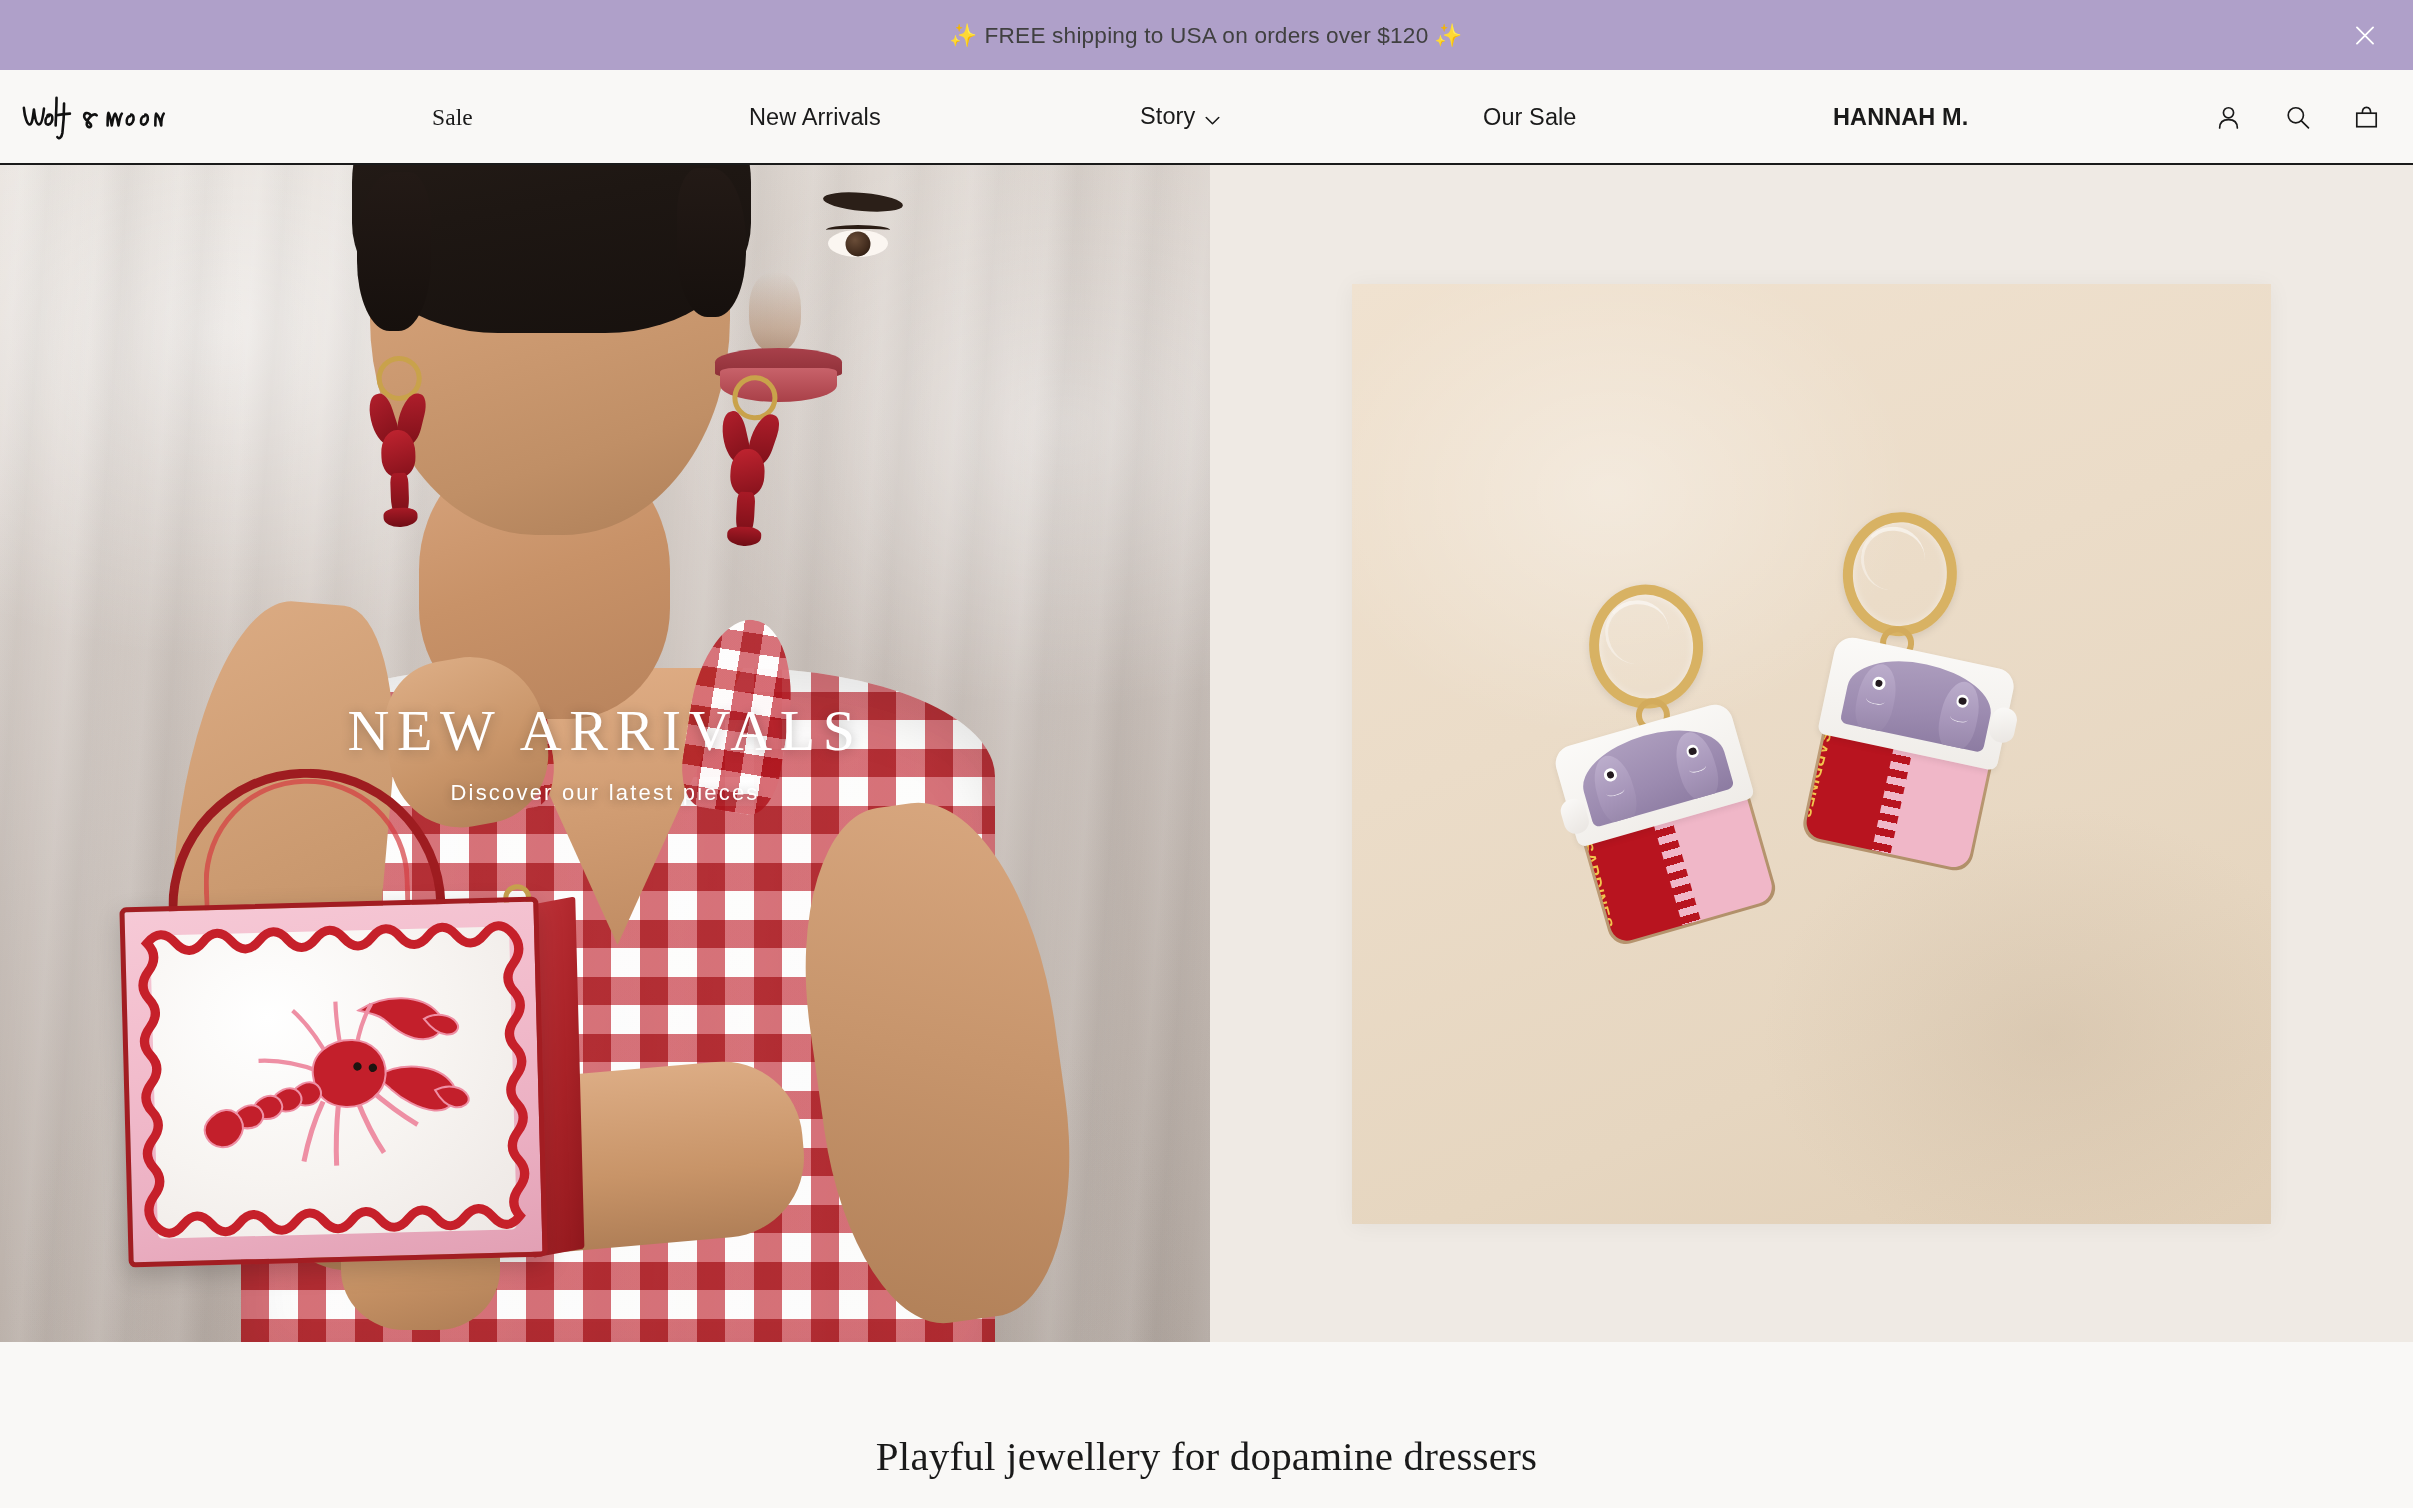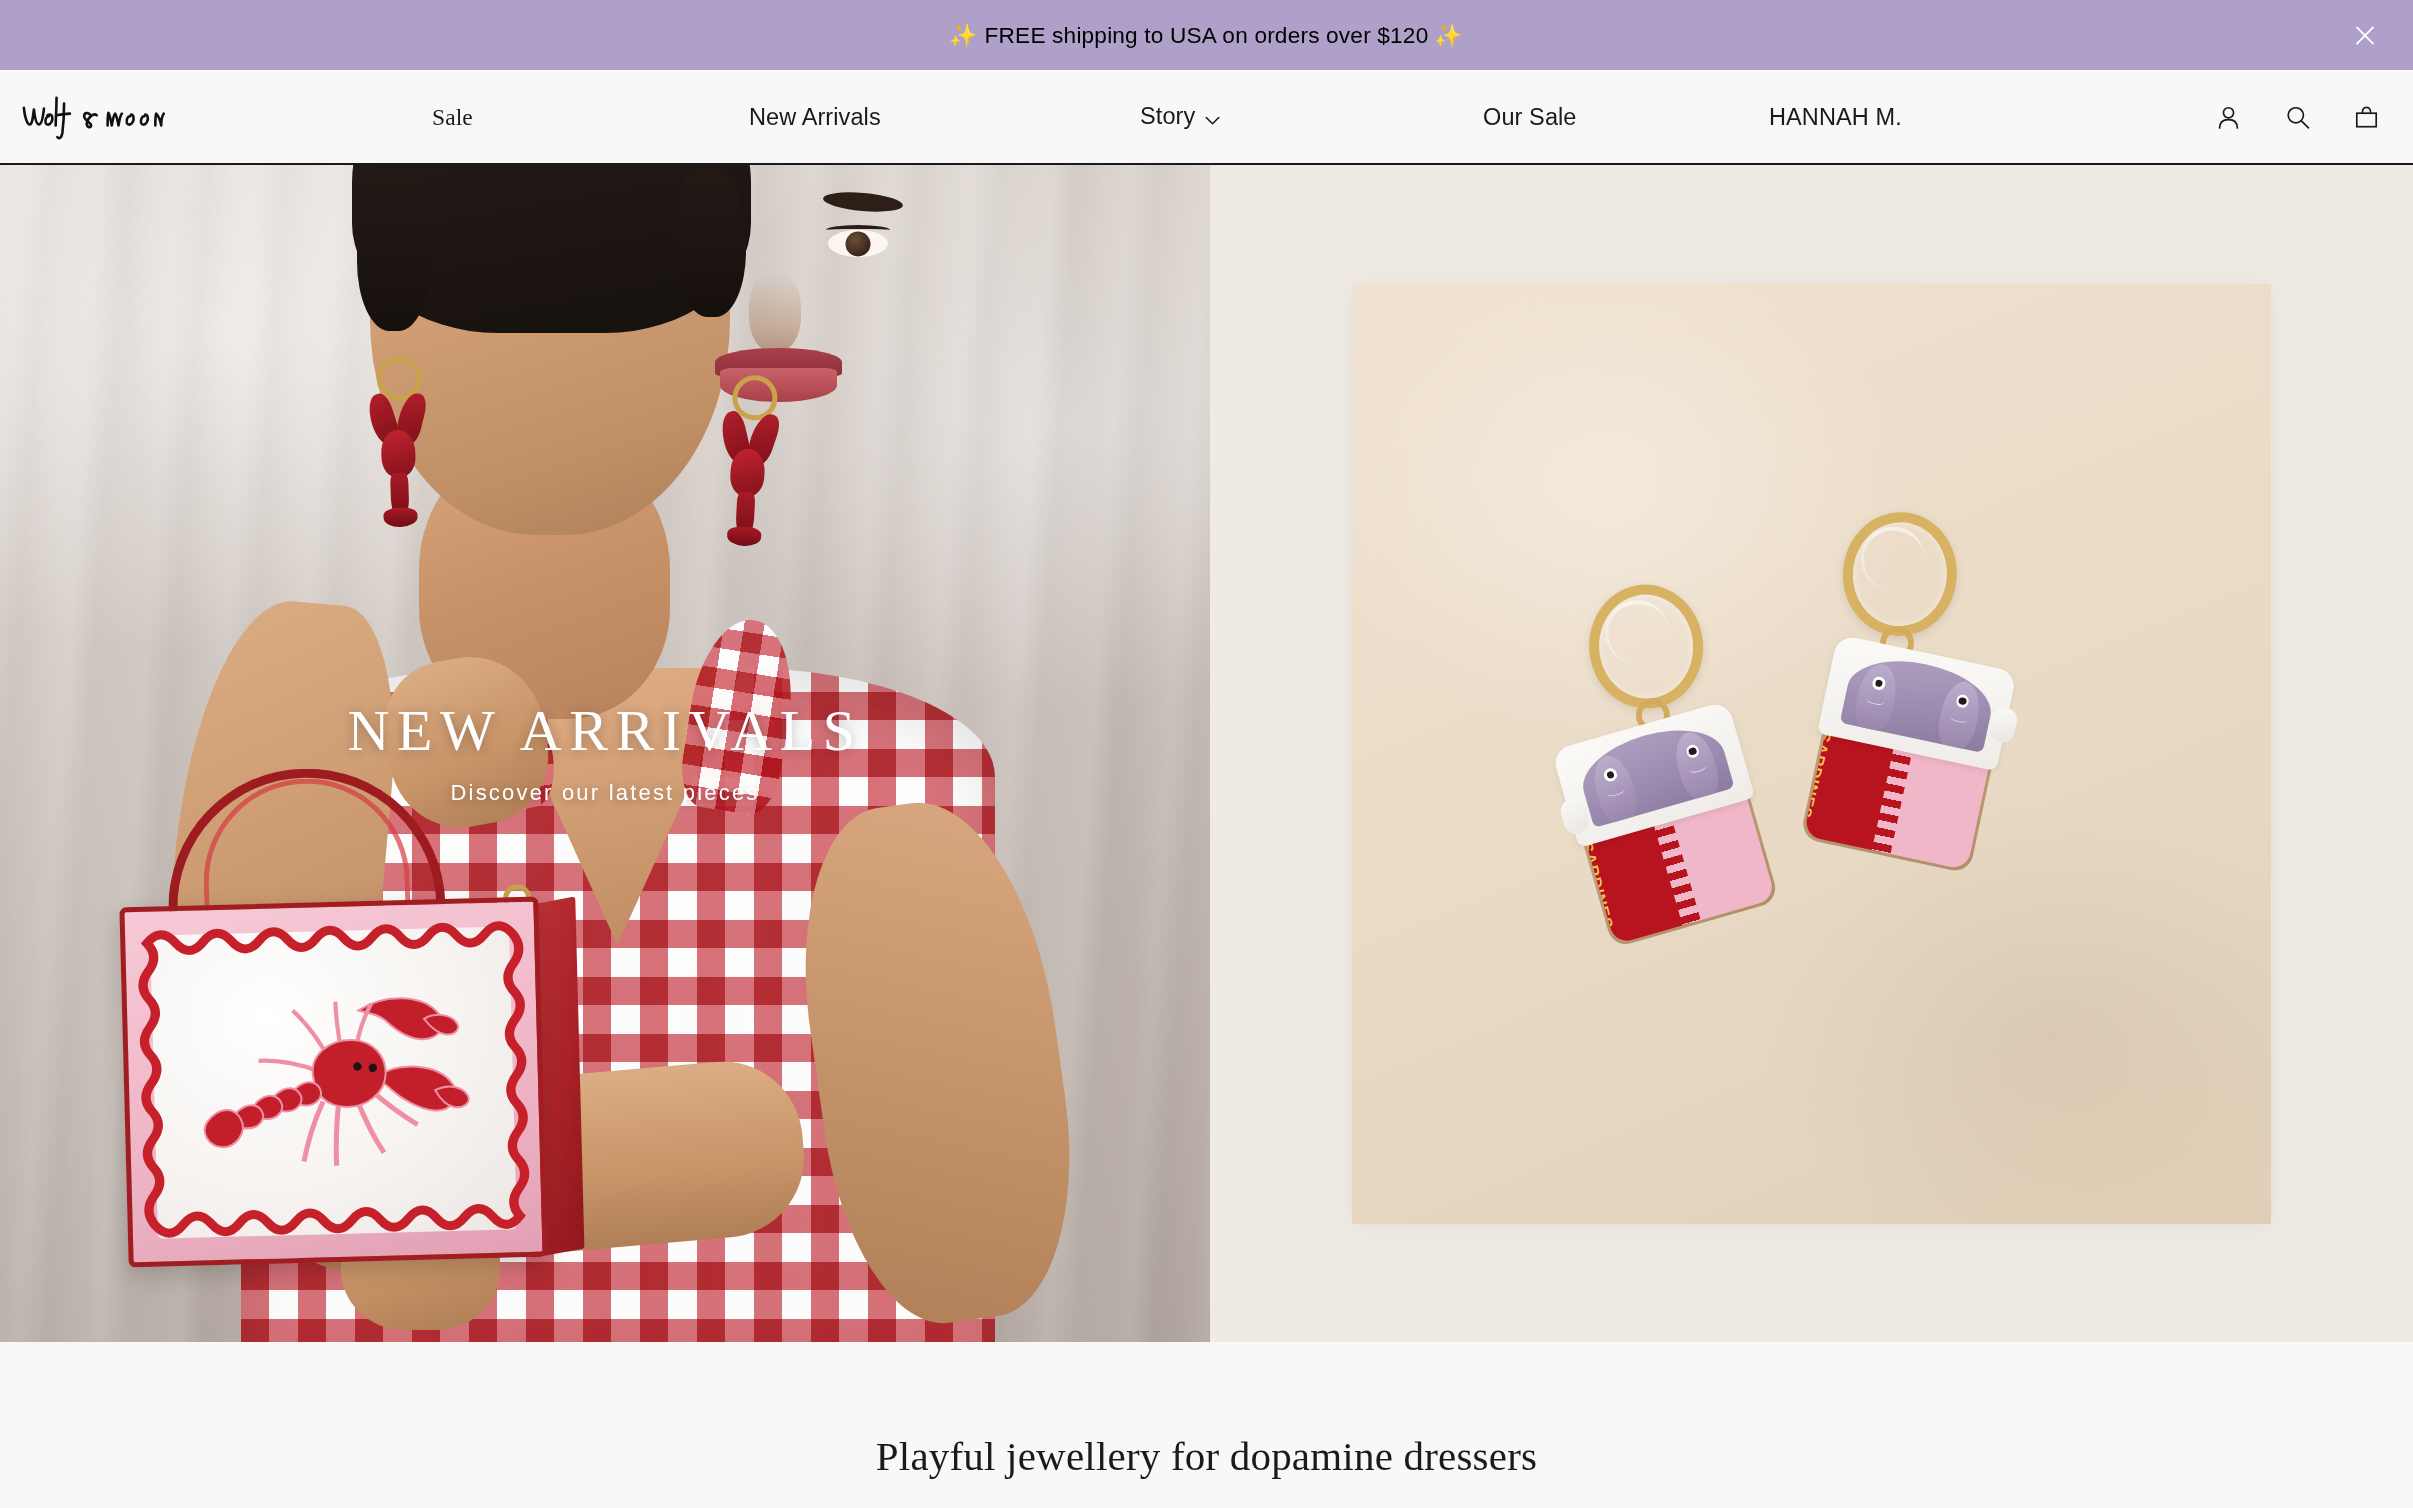--- a/index.html
+++ b/index.html
@@ -15,21 +15,21 @@
   
   .announce{
     position:relative;
     height:70px;
     background:#AFA0C9;
     display:flex;
     align-items:center;
     justify-content:center;
   }
   .announce-text{
-    color:#000000;
+    color:#404040;
     font-size:22.6px;
     letter-spacing:0.2px;
     font-family:"Liberation Sans", sans-serif;
     white-space:nowrap;
   }
   .announce-close{
     position:absolute;
     right:28.5px; top:50%;
     transform:translateY(-50%);
     width:39px; height:39px;
@@ -73,21 +73,21 @@
     white-space:nowrap;
     cursor:pointer;
     display:flex;
     align-items:center;
     gap:9.2px;
   }
   .nav-0{ left:432px;font-family:Liberation Serif, serif; }
   .nav-1{ left:749px; }
   .nav-2{ left:1140px; }
   .nav-3{ left:1483px; }
-  .nav-4{ left:1769px; }
+  .nav-4{ left:1833px;font-weight:bold; }
   .chev{ display:block; margin-top:2.5px; }
 
   .header-icons{
     position:absolute;
     right:28px; top:50%;
     transform:translateY(-50%);
     display:flex;
     align-items:center;
     gap:32px;
   }

